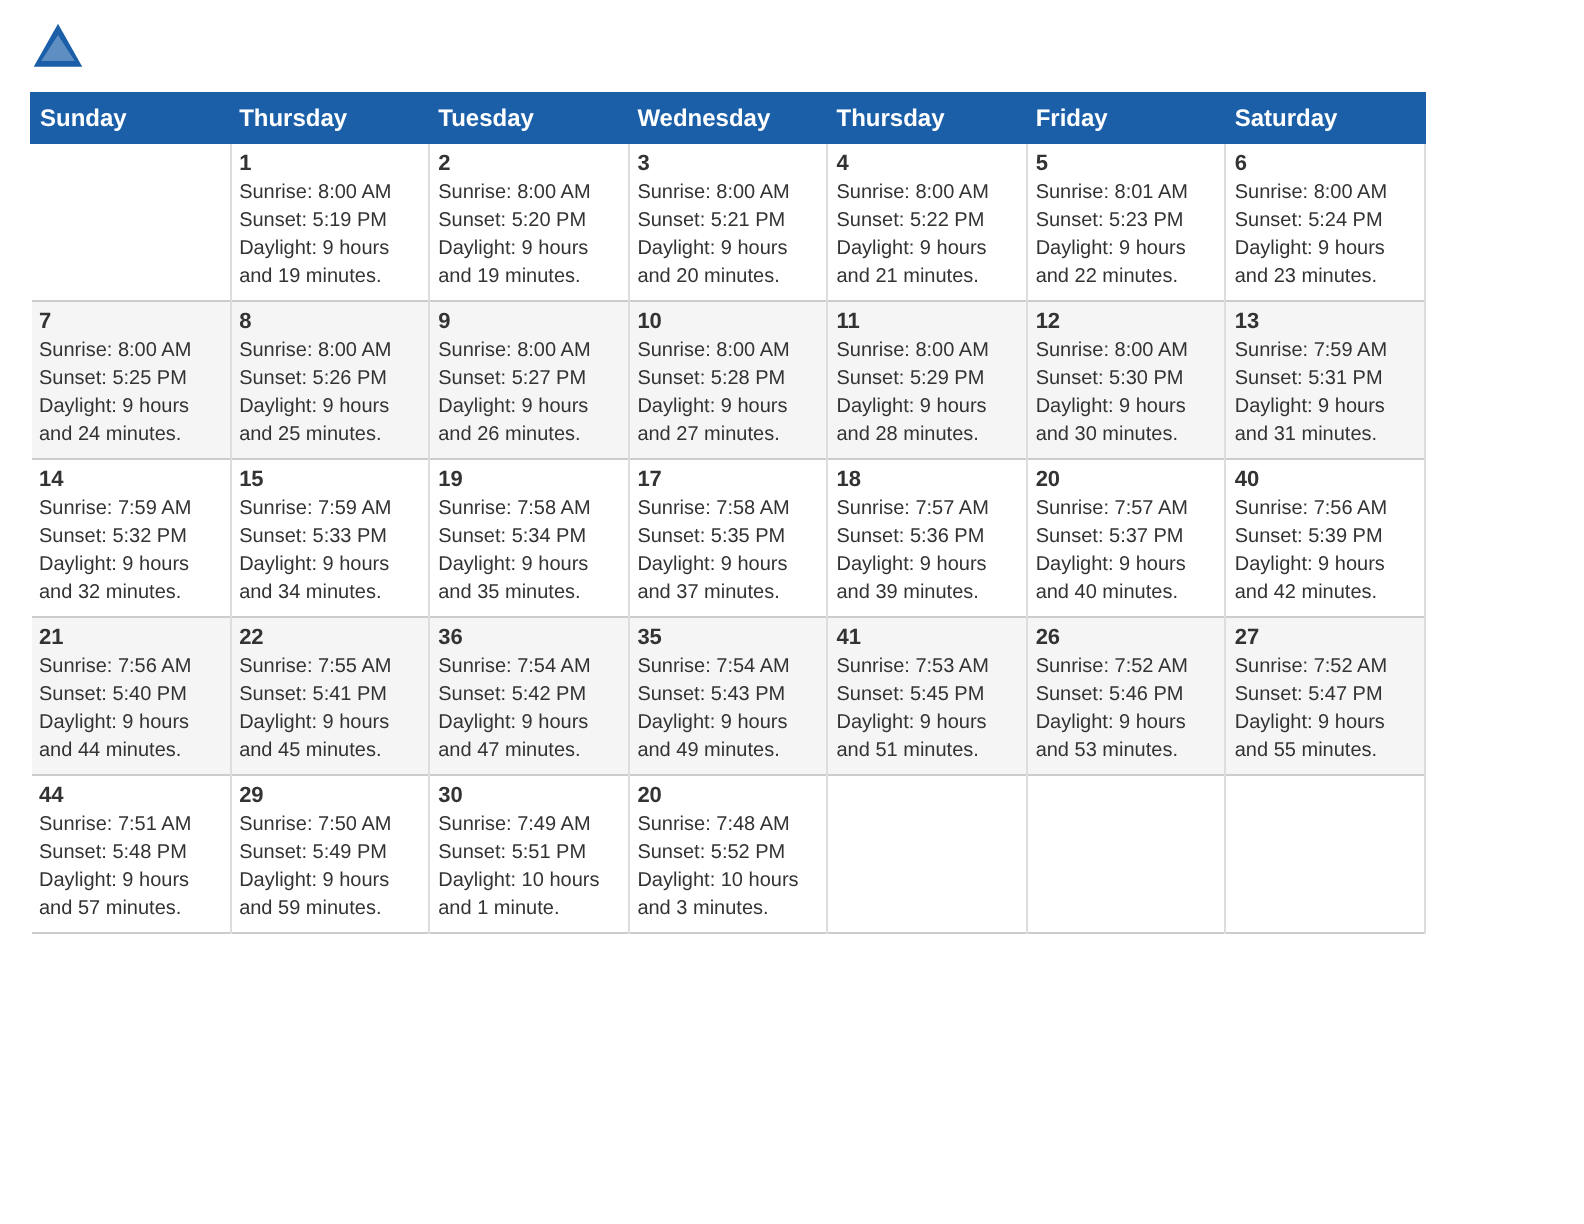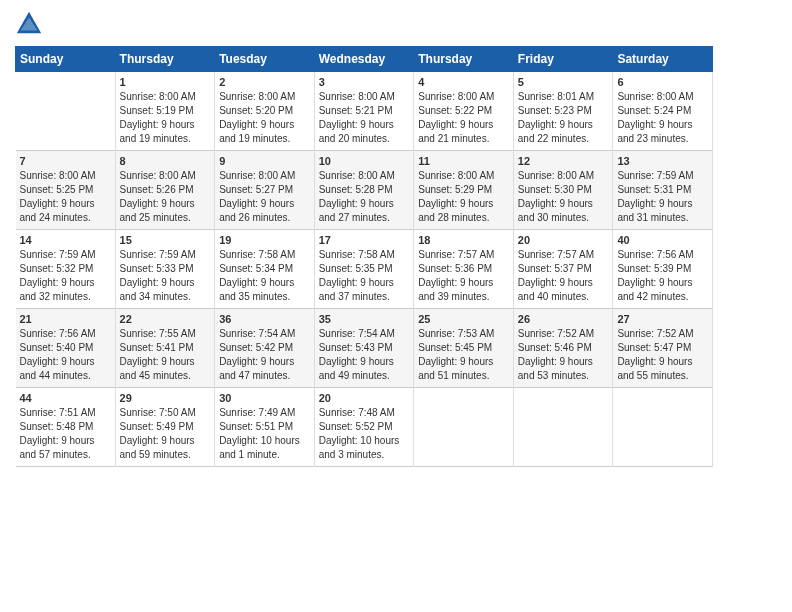--- a/index.html
+++ b/index.html
@@ -231,21 +231,21 @@
           </td>
           <td>
             <span class="day-number">36</span>
             <div class="day-info">Sunrise: 7:54 AM<br>Sunset: 5:42 PM<br>Daylight: 9 hours and 47 minutes.</div>
           </td>
           <td>
             <span class="day-number">35</span>
             <div class="day-info">Sunrise: 7:54 AM<br>Sunset: 5:43 PM<br>Daylight: 9 hours and 49 minutes.</div>
           </td>
           <td>
-            <span class="day-number">25</span>
+            <span class="day-number">41</span>
             <div class="day-info">Sunrise: 7:53 AM<br>Sunset: 5:45 PM<br>Daylight: 9 hours and 51 minutes.</div>
           </td>
           <td>
             <span class="day-number">26</span>
             <div class="day-info">Sunrise: 7:52 AM<br>Sunset: 5:46 PM<br>Daylight: 9 hours and 53 minutes.</div>
           </td>
           <td>
             <span class="day-number">27</span>
             <div class="day-info">Sunrise: 7:52 AM<br>Sunset: 5:47 PM<br>Daylight: 9 hours and 55 minutes.</div>
           </td>

